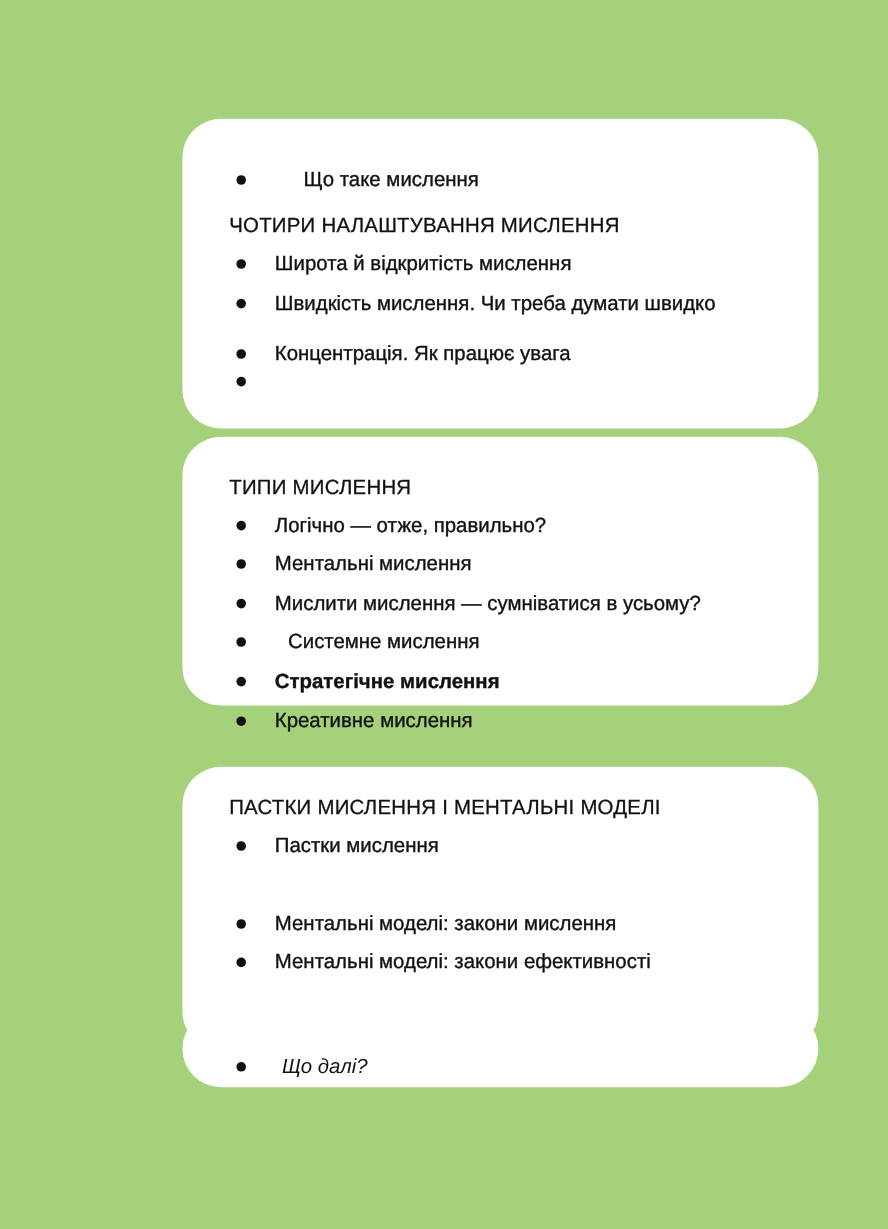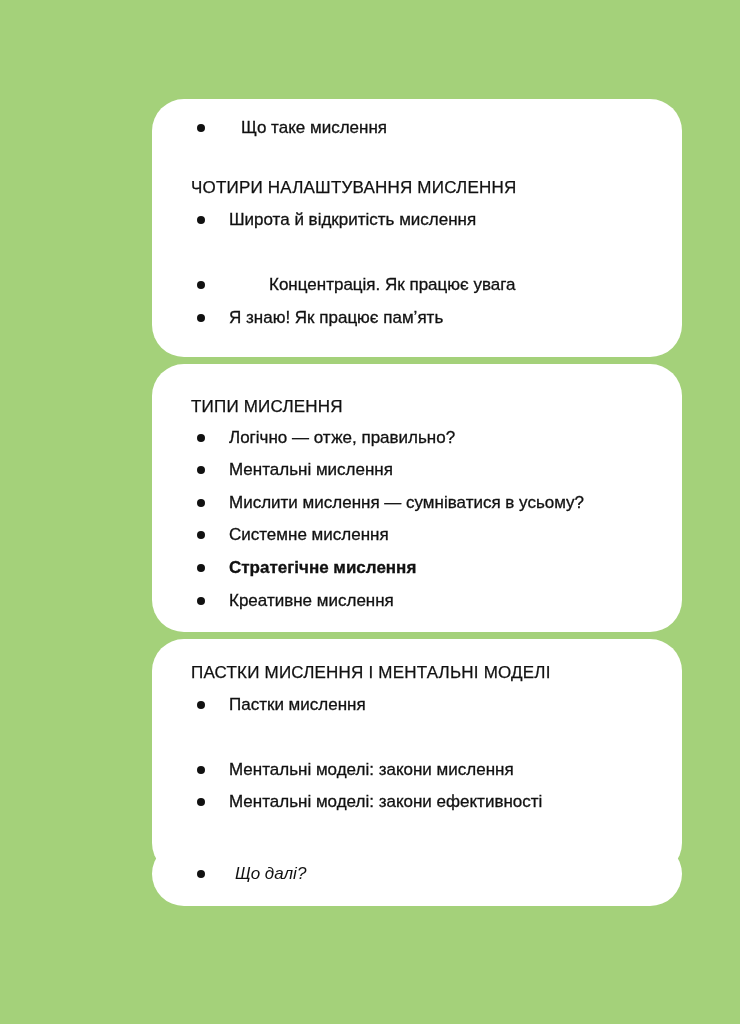--- a/index.html
+++ b/index.html
@@ -48,54 +48,57 @@
       font-size: 17px;
       -webkit-text-stroke: 0.3px #111;
     }
     .item-label.wide { margin-left: 36px; }
     .item-label.italic { font-style: italic; -webkit-text-stroke: 0; margin-left: 30px; }
   </style>
 </head>
 <body>
 
 <div class="card" style="top:99px; height:258px;">
-  <div class="item" style="top:18px;">
+  <div class="item" style="top:40px;gap:12px;">
     <span class="bullet"></span>
     <span class="item-label wide">Що таке мислення</span>
   </div>
   <div class="heading" style="top:79px;">ЧОТИРИ НАЛАШТУВАННЯ МИСЛЕННЯ</div>
   <div class="item" style="top:110px;">
     <span class="bullet"></span>
     <span class="item-label">Широта й відкритість мислення</span>
   </div>
-  <div class="item" style="top:175px;gap:40px;">
+  <div class="item" style="top:143px;">
+    <span class="bullet"></span>
+    <span class="item-label">Швидкість мислення. Чи треба думати швидко</span>
+  </div>
+  <div class="item" style="top:185px;">
     <span class="bullet"></span>
     <span class="item-label">Концентрація. Як працює увага</span>
   </div>
   <div class="item" style="top:208px;">
     <span class="bullet"></span>
-    <span class="item-label">Я знаю! Як працює пам’ять</span>
   </div>
 </div>
 
-<div class="card" style="top:364px; height:268px;">
+<div class="card" style="top:364px; height:224px;">
   <div class="heading" style="top:33px;">ТИПИ МИСЛЕННЯ</div>
   <div class="item" style="top:63px;">
     <span class="bullet"></span>
     <span class="item-label">Логічно — отже, правильно?</span>
   </div>
   <div class="item" style="top:95px;">
     <span class="bullet"></span>
     <span class="item-label">Ментальні мислення</span>
   </div>
   <div class="item" style="top:128px;">
     <span class="bullet"></span>
     <span class="item-label">Мислити мислення — сумніватися в усьому?</span>
   </div>
-  <div class="item" style="top:160px;">
+  <div class="item" style="top:160px;gap:11px;">
     <span class="bullet"></span>
     <span class="item-label">Системне мислення</span>
   </div>
   <div class="item" style="top:193px;font-weight:bold;">
     <span class="bullet"></span>
     <span class="item-label">Стратегічне мислення</span>
   </div>
   <div class="item" style="top:226px;">
     <span class="bullet"></span>
     <span class="item-label">Креативне мислення</span>
@@ -112,17 +115,17 @@
     <span class="bullet"></span>
     <span class="item-label">Ментальні моделі: закони мислення</span>
   </div>
   <div class="item" style="top:152px;">
     <span class="bullet"></span>
     <span class="item-label">Ментальні моделі: закони ефективності</span>
   </div>
 </div>
 
 <div class="card" style="top:842px; height:64px;">
-  <div class="item" style="top:21px;">
+  <div class="item" style="top:36px;">
     <span class="bullet"></span>
     <span class="item-label italic">Що далі?</span>
   </div>
 </div>
 
 </body></html>

